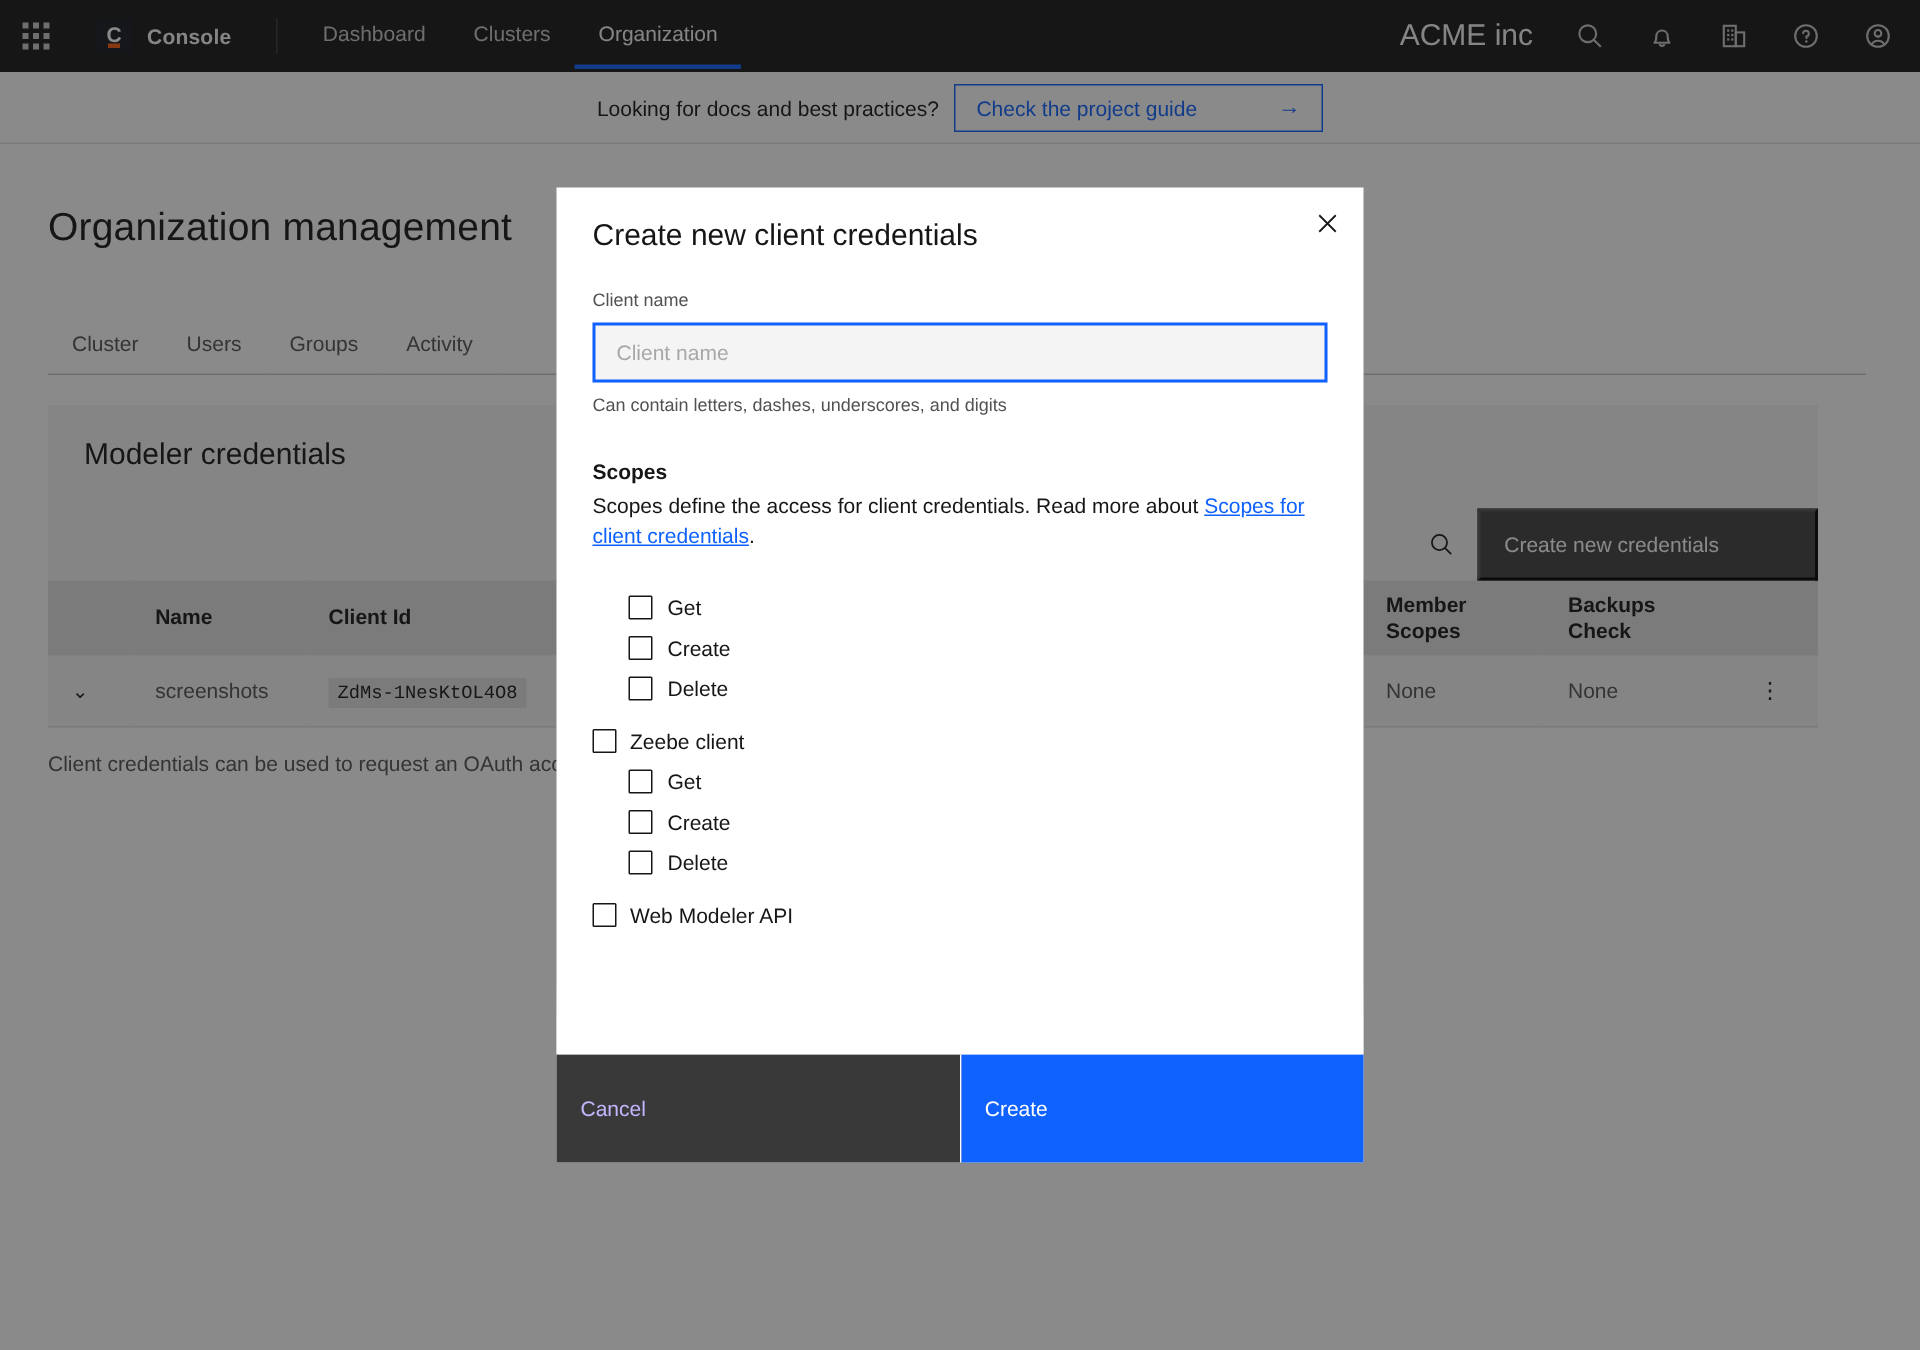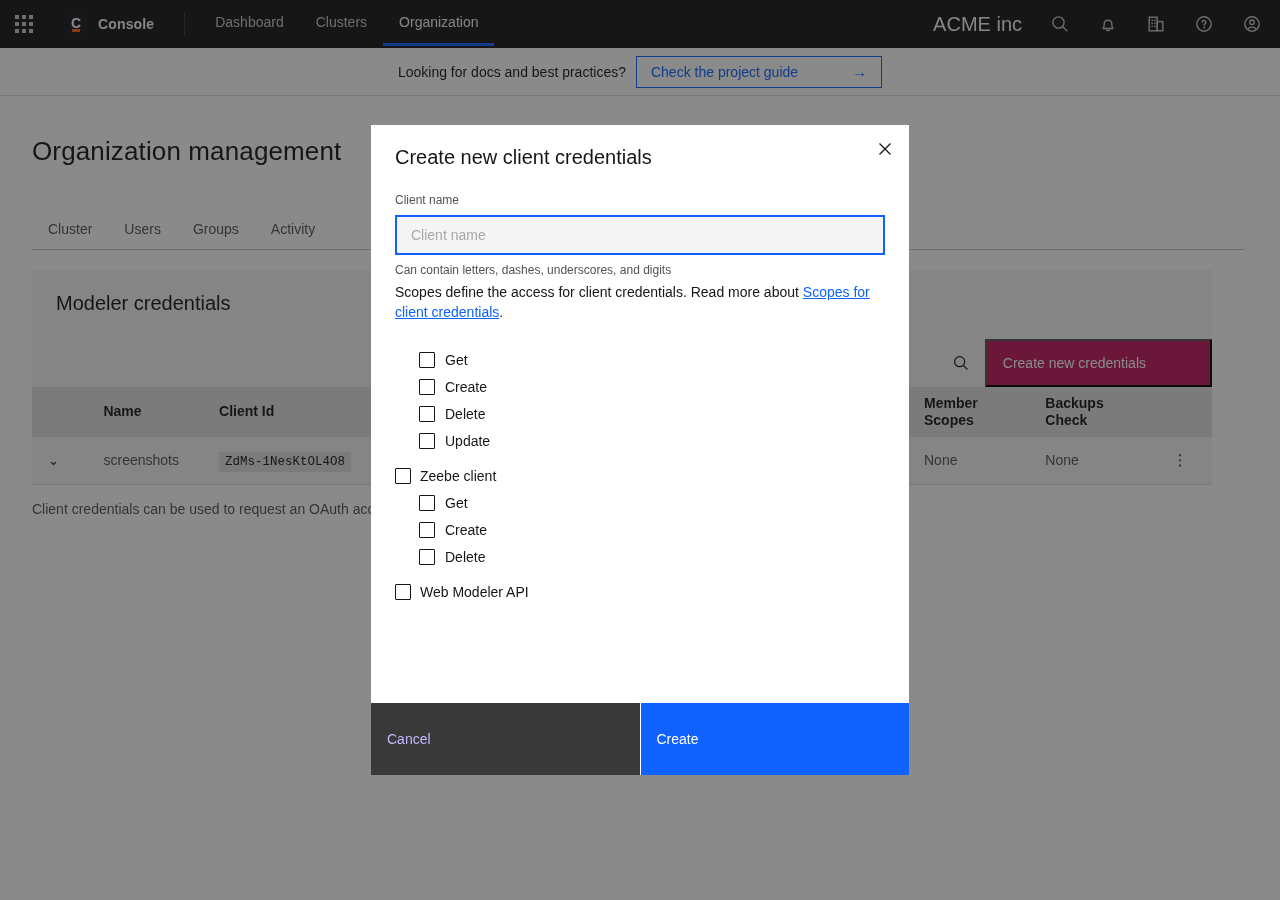--- a/index.html
+++ b/index.html
@@ -71,21 +71,21 @@
     border-bottom: 1px solid #c6c6c6; white-space: nowrap;
   }
   .tabs-filler { flex: 1; border-bottom: 1px solid #c6c6c6; }
 
   .panel { margin: 20px 32px 0 32px; background: #f4f4f4; }
   .panel-head { padding: 22px 24px 0 24px; }
   .panel-title { font-size: 20px; font-weight: 400; color: #161616; }
   .toolbar { height: 48px; display: flex; align-items: stretch; justify-content: flex-end; margin-top: 24px; }
   .toolbar-search { width: 48px; display: flex; align-items: center; justify-content: center; }
   .primary-btn {
-    background: #be185d; color: #ffffff; font-size: 14px; display: flex; align-items: center;
+    background: #404040; color: #ffffff; font-size: 14px; display: flex; align-items: center;
     padding: 0 64px 0 16px; white-space: nowrap;
   }
   table.cred { width: 100%; border-collapse: collapse; table-layout: fixed; }
   table.cred th {
     background: #e0e0e0; color: #161616; font-size: 14px; font-weight: 600; text-align: left;
     padding: 8px 16px; height: 48px; vertical-align: middle; line-height: 1.2;
   }
   table.cred td {
     background: #f4f4f4; color: #525252; font-size: 14px; text-align: left;
     padding: 8px 16px; height: 48px; border-bottom: 1px solid #e0e0e0; vertical-align: middle;
@@ -337,42 +337,39 @@
           <line x1="13.5" y1="2.5" x2="2.5" y2="13.5" stroke="#161616" stroke-width="1.2"></line>
         </svg>
       </button>
     </div>
 
     <div class="modal-body">
       <div class="field-label">Client name</div>
       <input class="text-input" type="text" placeholder="Client name" style="">
       <div class="helper">Can contain letters, dashes, underscores, and digits</div>
 
+      <div class="scopes-title">Scopes</div>
       <div class="scopes-desc">
         <span>Scopes define the access for client credentials. Read more about </span><a href="#">Scopes for client credentials</a><span>.</span>
       </div>
 
       <div class="scope-list">
 
         <div class="scope-group">
           <div class="cb-row child">
             <span class="cb-box"></span>
             <span class="cb-label">Get</span>
           </div>
           <div class="cb-row child">
             <span class="cb-box"></span>
             <span class="cb-label">Create</span>
           </div>
           <div class="cb-row child">
             <span class="cb-box"></span>
             <span class="cb-label">Delete</span>
-          </div>
-          <div class="cb-row child">
-            <span class="cb-box"></span>
-            <span class="cb-label">Update</span>
           </div>
         </div>
 
         <div class="scope-group">
           <div class="cb-row">
             <span class="cb-box"></span>
             <span class="cb-label">Zeebe client</span>
           </div>
           <div class="cb-row child">
             <span class="cb-box"></span>

